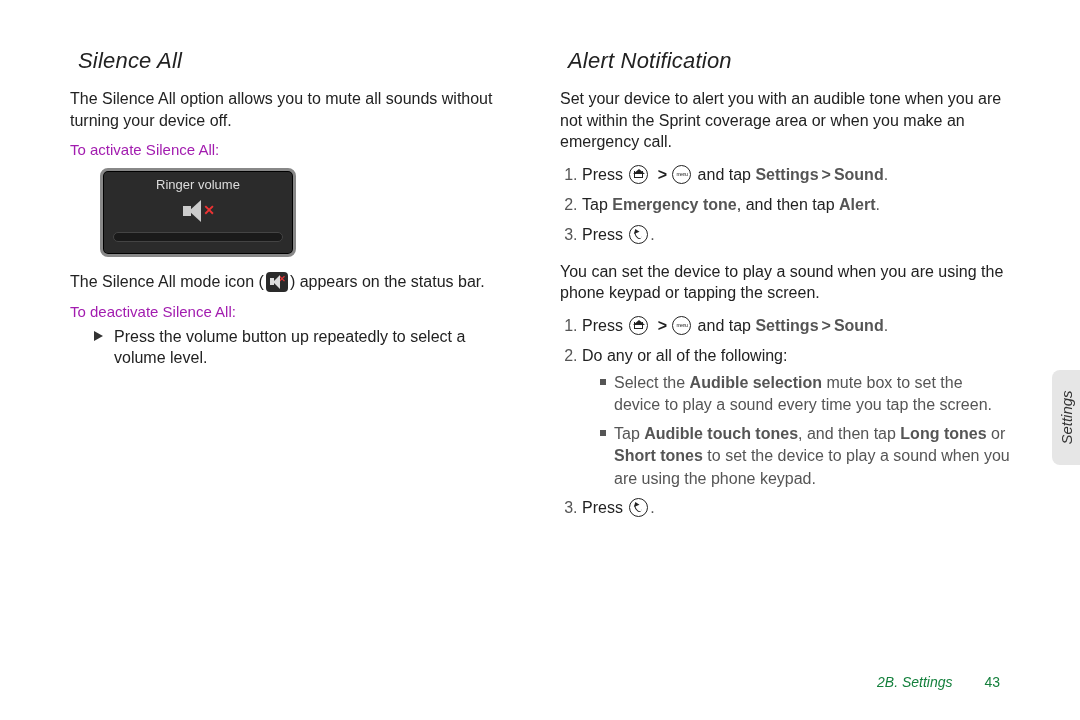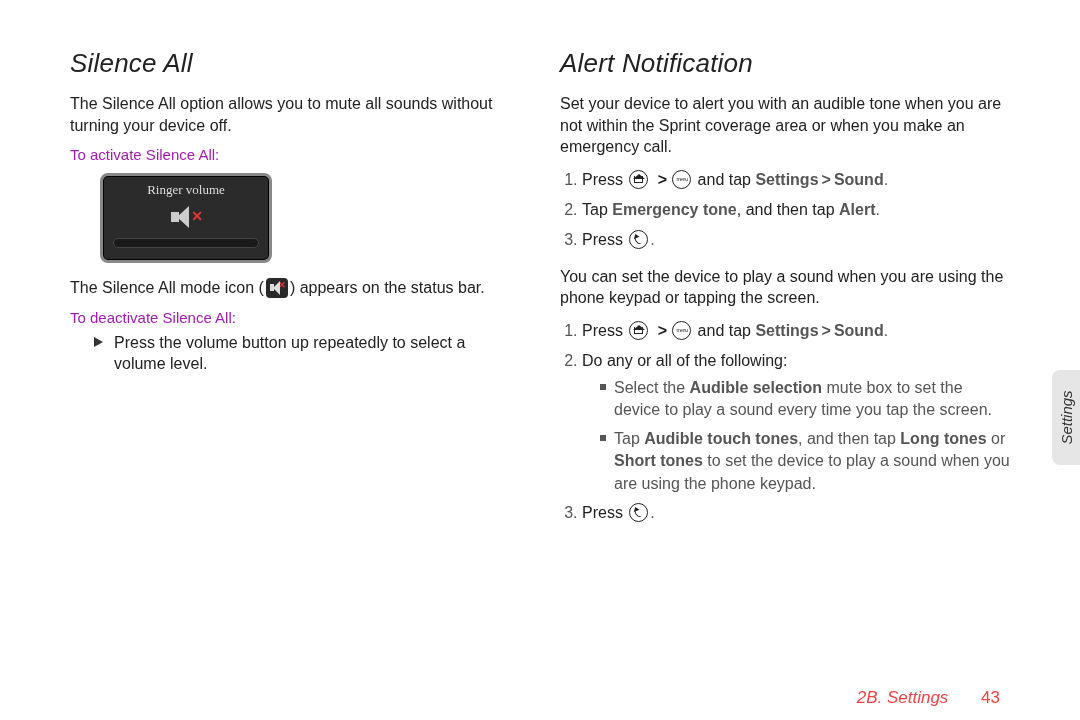--- a/index.html
+++ b/index.html
@@ -17,22 +17,22 @@
     display: flex;
     gap: 40px;
   }
   .col {
     flex: 1;
     min-width: 0;
   }
   h2.section {
     font-style: italic;
     font-weight: 400;
-    font-size: 26px;
-    margin: 0 0 8px 0;
+    font-size: 22px;
+    margin: 0 0 8px 8px;
     letter-spacing: 0.2px;
   }
   p.body {
     font-size: 16px;
     line-height: 1.35;
     margin: 14px 0 10px 0;
   }
   p.sub {
     font-size: 15px;
     margin: 10px 0 6px 0;
@@ -178,28 +178,27 @@
   }
   .silence-badge .x {
     position: absolute;
     right: 2px; top: 1px;
     color: #d33;
     font-size: 9px;
     font-weight: bold;
   }
   
   .ringer {
-    width: 172px;
+    width: 196px;
     margin: 10px 0 10px 30px;
     border: 3px solid #888;
     border-radius: 8px;
     background: #2b2b2b;
     padding: 6px 10px 12px 10px;
     box-shadow: inset 0 0 0 1px #000;
-    font-family: Liberation Serif, serif;
   }
   .ringer-title {
     color: #ddd;
     font-size: 13px;
     text-align: center;
     margin-bottom: 6px;
   }
   .ringer-speaker {
     width: 34px; height: 26px;
     margin: 2px auto 8px auto;
@@ -249,25 +248,25 @@
   }
   .side-tab span {
     transform: rotate(-90deg);
     font-style: italic;
     font-size: 15px;
     color: #333;
     white-space: nowrap;
   }
   .footer {
     position: absolute;
-    bottom: 12px;
+    bottom: 30px;
     right: 80px;
     font-style: italic;
-    font-size: 17px;
-    color: #ef4444;
+    font-size: 14px;
+    color: #15803d;
   }
   .footer .pn {
     font-style: normal;
     margin-left: 28px;
   }
 </style>
 </head>
 <body>
 
 <div class="cols">

